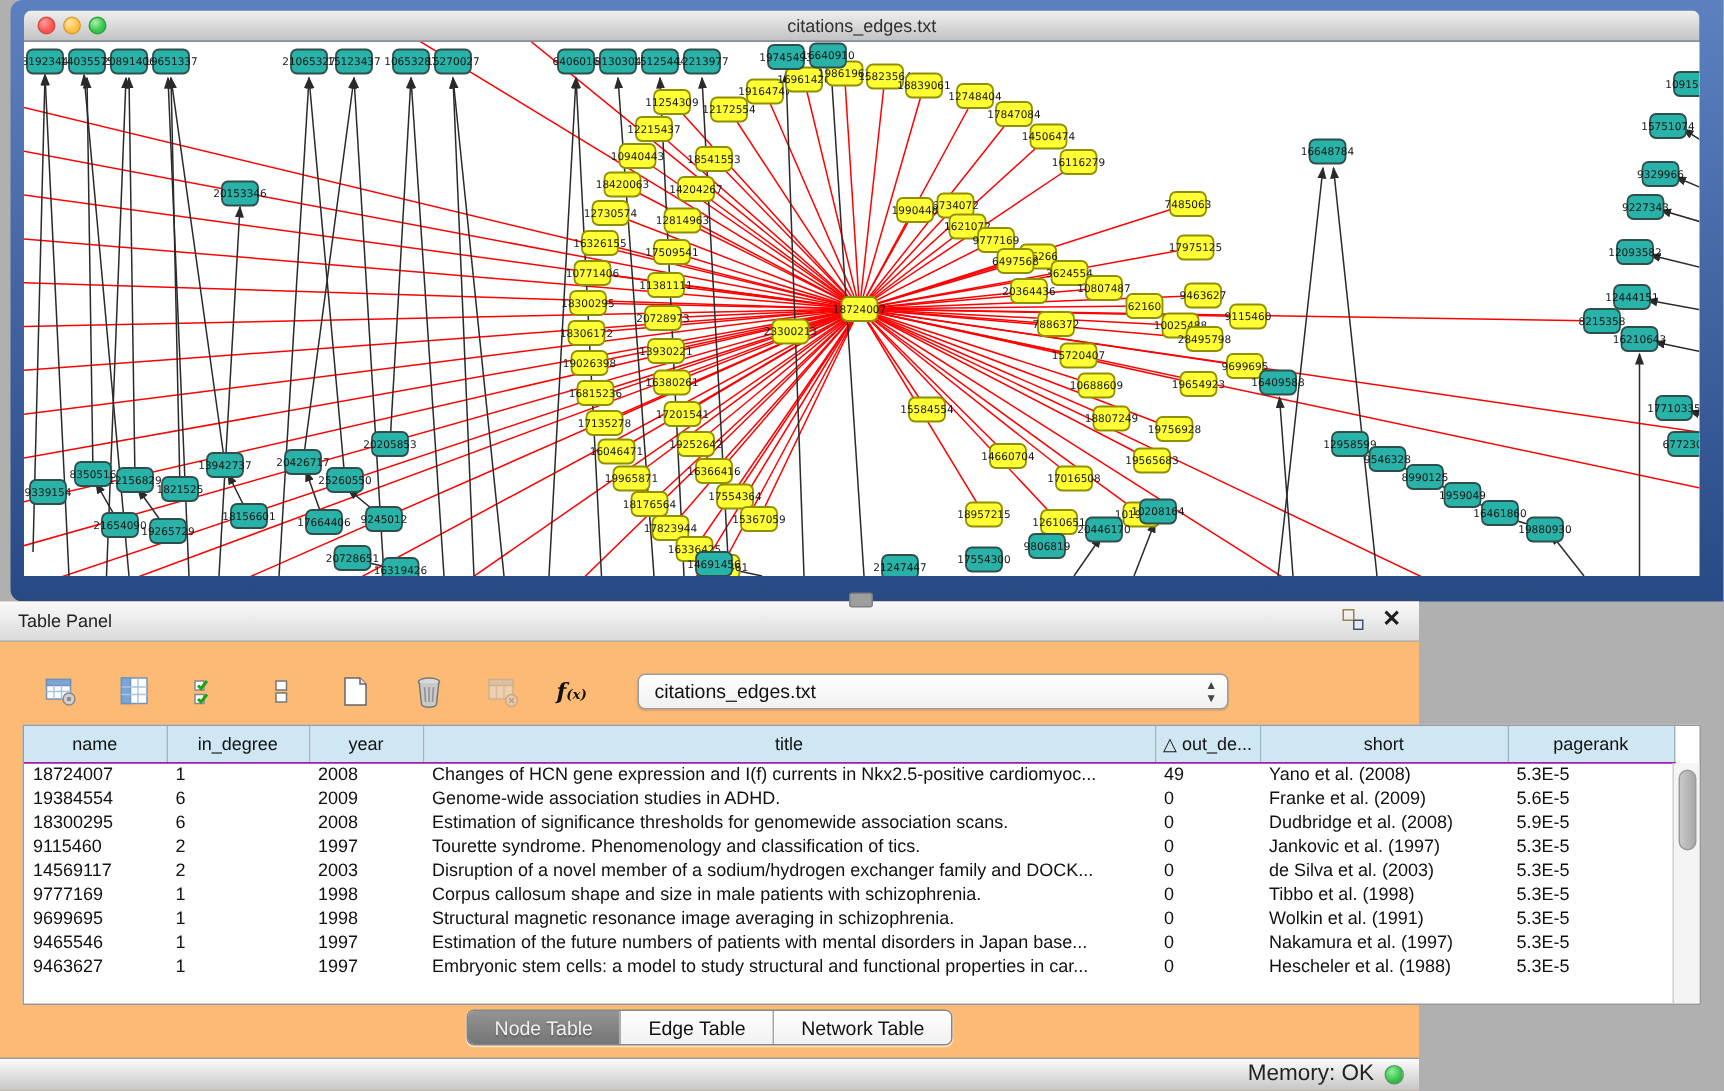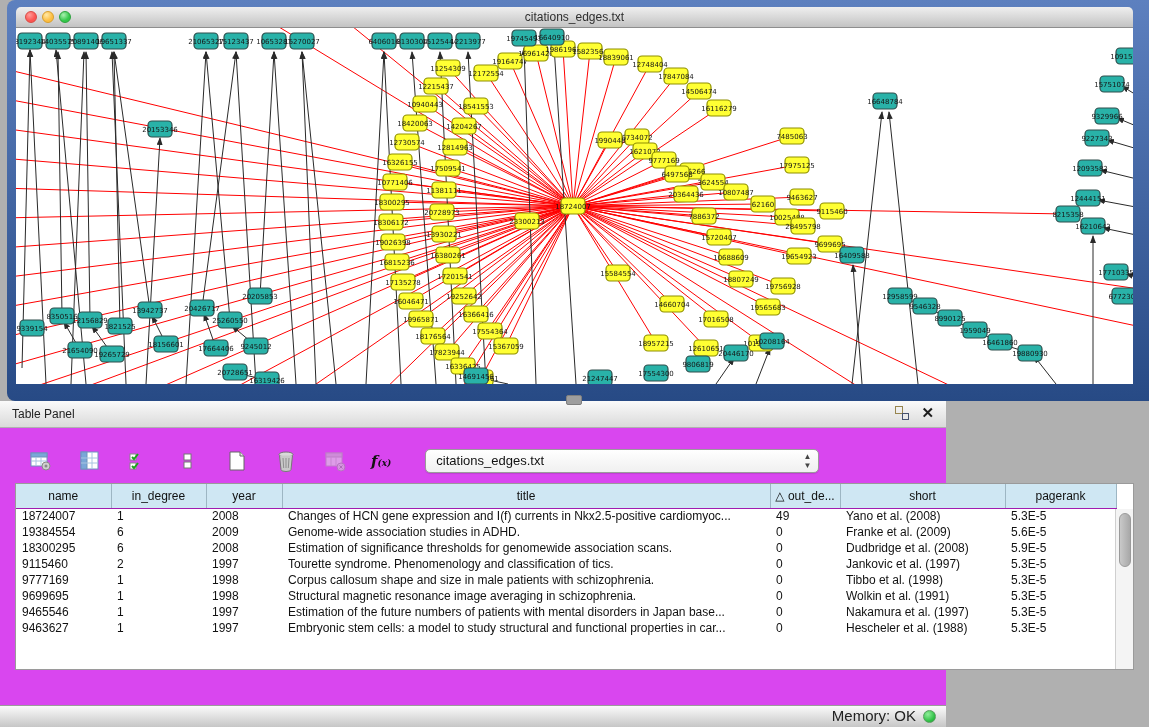--- a/index.html
+++ b/index.html
@@ -30,21 +30,21 @@
     background:#ffffff;overflow:hidden;
   }
   #graph-svg{display:block;}
   .splitter{
     position:absolute;left:566px;top:395px;width:14px;height:8px;
     background:#9e9e9e;border:1px solid #7f7f7f;border-radius:2px;z-index:5;
   }
   
   #table-panel{
     position:absolute;left:0;top:401px;width:946px;height:326px;
-    background:#d946ef;
+    background:#fdba74;
   }
   #panel-header{
     position:relative;height:26px;
     background:linear-gradient(#fafafa,#dadada);
     border-bottom:1px solid #b0b0b0;
   }
   #panel-title{position:absolute;left:12px;top:0;font-size:12px;line-height:26px;color:#222;}
   .hdr-icons{position:absolute;right:12px;top:5px;display:flex;gap:12px;align-items:center;}
   .float-ic{position:relative;width:14px;height:14px;}
   .float-ic .sq1{position:absolute;left:0;top:0;width:8px;height:8px;border:1.5px solid #97854e;box-sizing:border-box;}
@@ -953,20 +953,29 @@
           <tr>
             <td>9115460</td>
             <td>2</td>
             <td>1997</td>
             <td>Tourette syndrome. Phenomenology and classification of tics.</td>
             <td>0</td>
             <td>Jankovic et al. (1997)</td>
             <td>5.3E-5</td>
           </tr>
           <tr>
+            <td>14569117</td>
+            <td>2</td>
+            <td>2003</td>
+            <td>Disruption of a novel member of a sodium/hydrogen exchanger family and DOCK...</td>
+            <td>0</td>
+            <td>de Silva et al. (2003)</td>
+            <td>5.3E-5</td>
+          </tr>
+          <tr>
             <td>9777169</td>
             <td>1</td>
             <td>1998</td>
             <td>Corpus callosum shape and size in male patients with schizophrenia.</td>
             <td>0</td>
             <td>Tibbo et al. (1998)</td>
             <td>5.3E-5</td>
           </tr>
           <tr>
             <td>9699695</td>
@@ -995,18 +1004,25 @@
             <td>Hescheler et al. (1988)</td>
             <td>5.3E-5</td>
           </tr>
         </tbody>
     </table>
     <div class="vscroll">
       <div class="vthumb"></div>
     </div>
   </div>
 
+  <div id="tabs">
+    <div class="seg">
+      <button class="active">Node Table</button>
+      <button>Edge Table</button>
+      <button>Network Table</button>
+    </div>
+  </div>
 
   <div id="status-bar">
     <span id="memory">Memory: OK</span>
     <span id="mem-dot"></span>
   </div>
 </div>
 
 </body></html>

